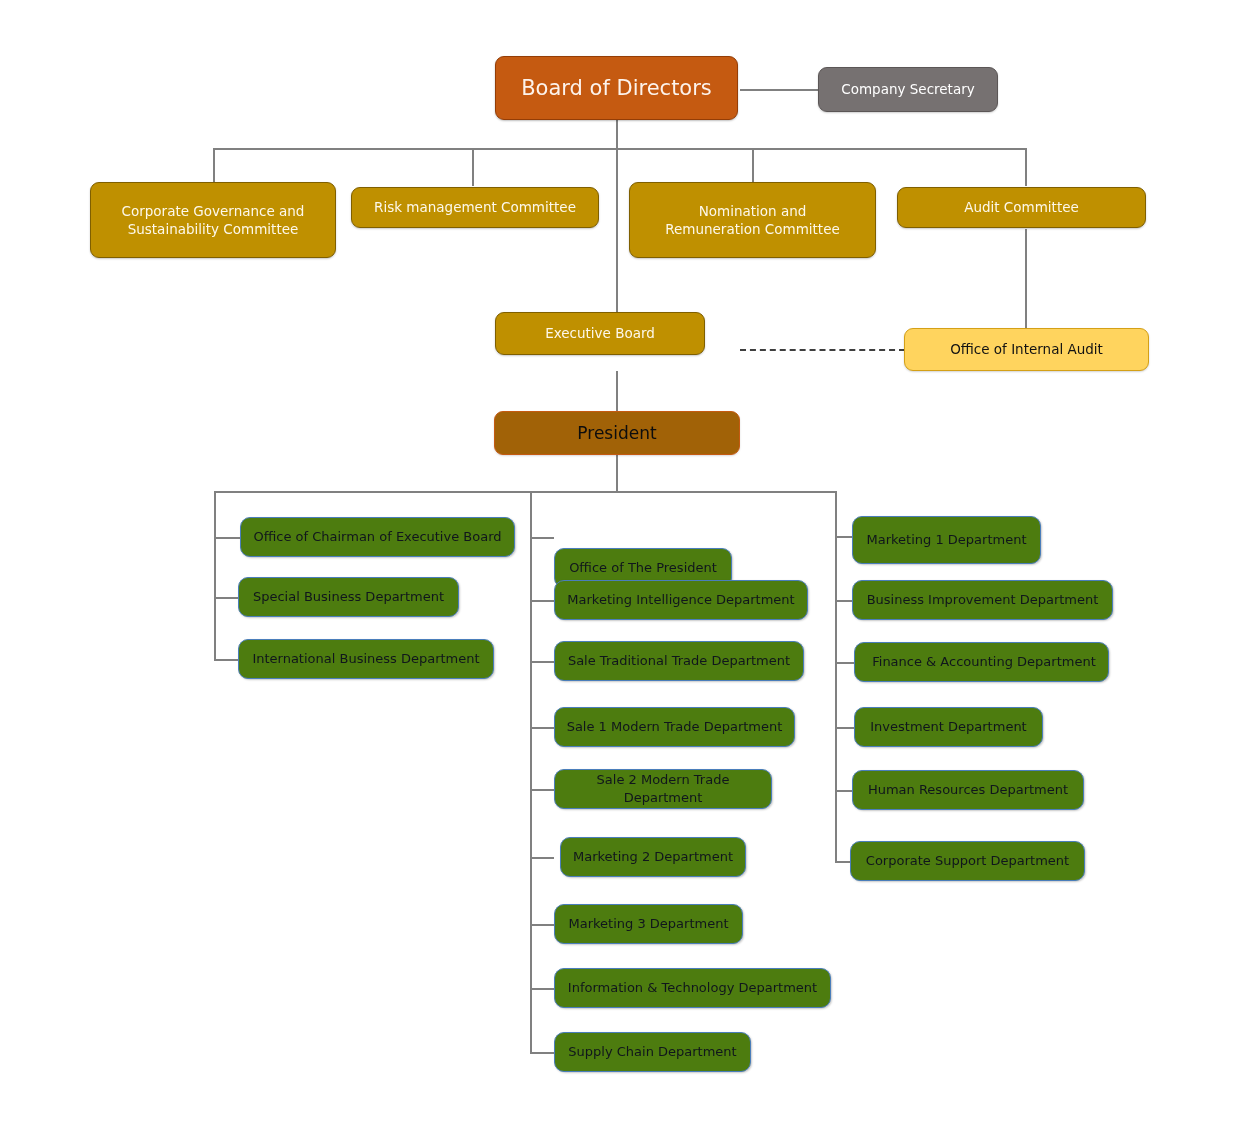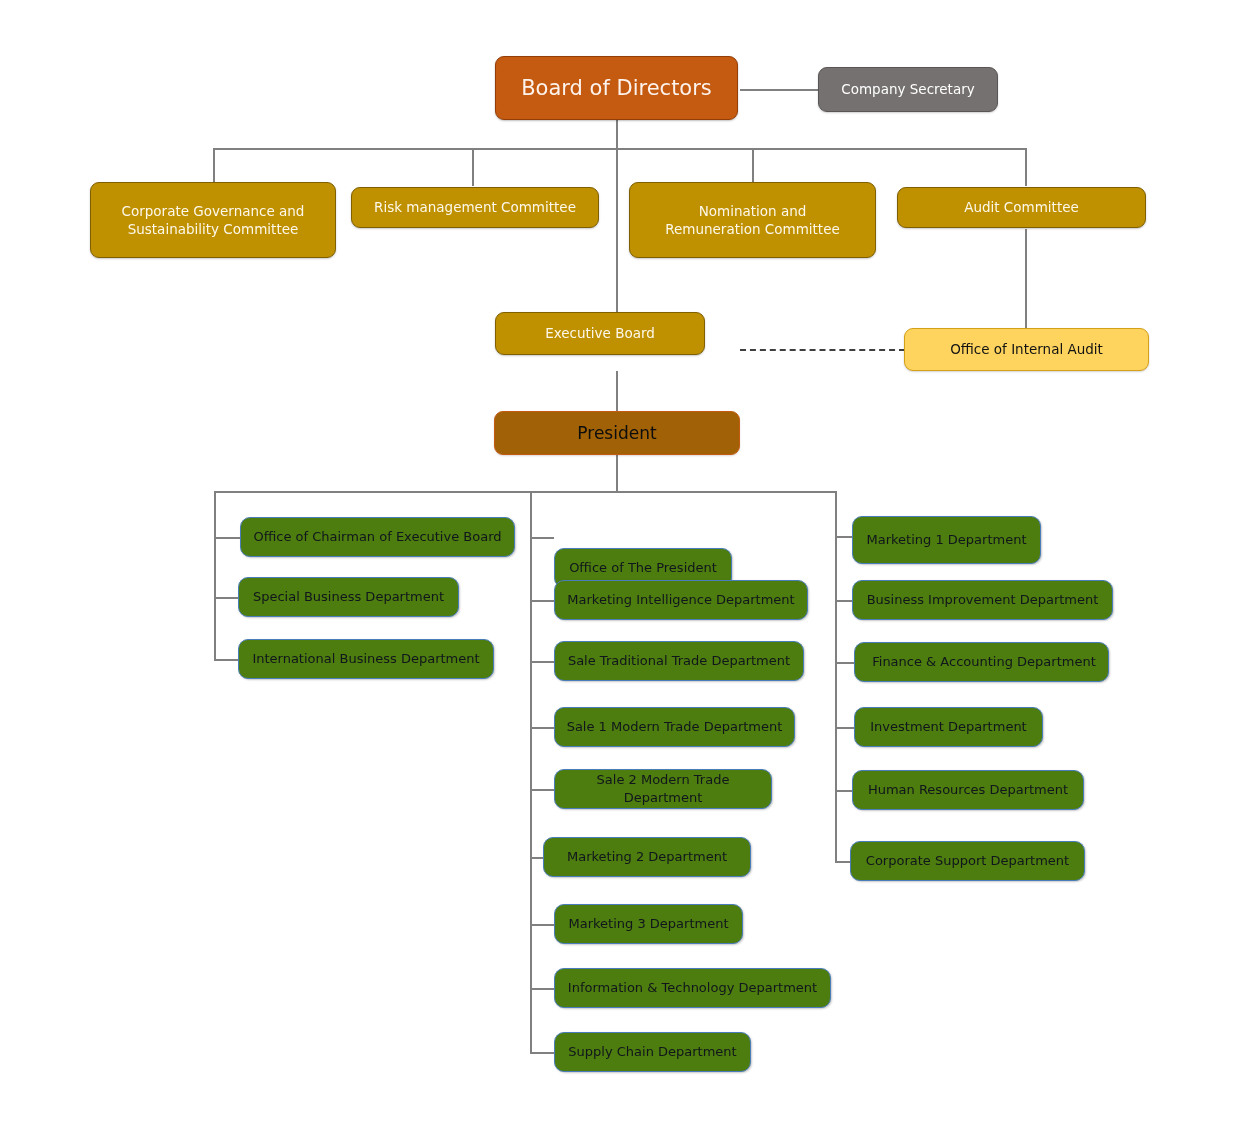--- a/index.html
+++ b/index.html
@@ -222,21 +222,21 @@
   </div>
 
   <div class="node dept" style="left:554px; top:707px; width:241px; height:40px;">
     <span>Sale 1 Modern Trade Department</span>
   </div>
 
   <div class="node dept" style="left:554px; top:769px; width:218px; height:40px;">
     <span>Sale 2 Modern Trade Department</span>
   </div>
 
-  <div class="node dept" style="left:543px; top:837px; width:208px; height:40px;">
+  <div class="node dept" style="left:560px; top:837px; width:186px; height:40px;">
     <span>Marketing 2 Department</span>
   </div>
 
   <div class="node dept" style="left:554px; top:904px; width:189px; height:40px;">
     <span>Marketing 3 Department</span>
   </div>
 
   <div class="node dept" style="left:554px; top:968px; width:277px; height:40px;">
     <span>Information &amp; Technology Department</span>
   </div>

